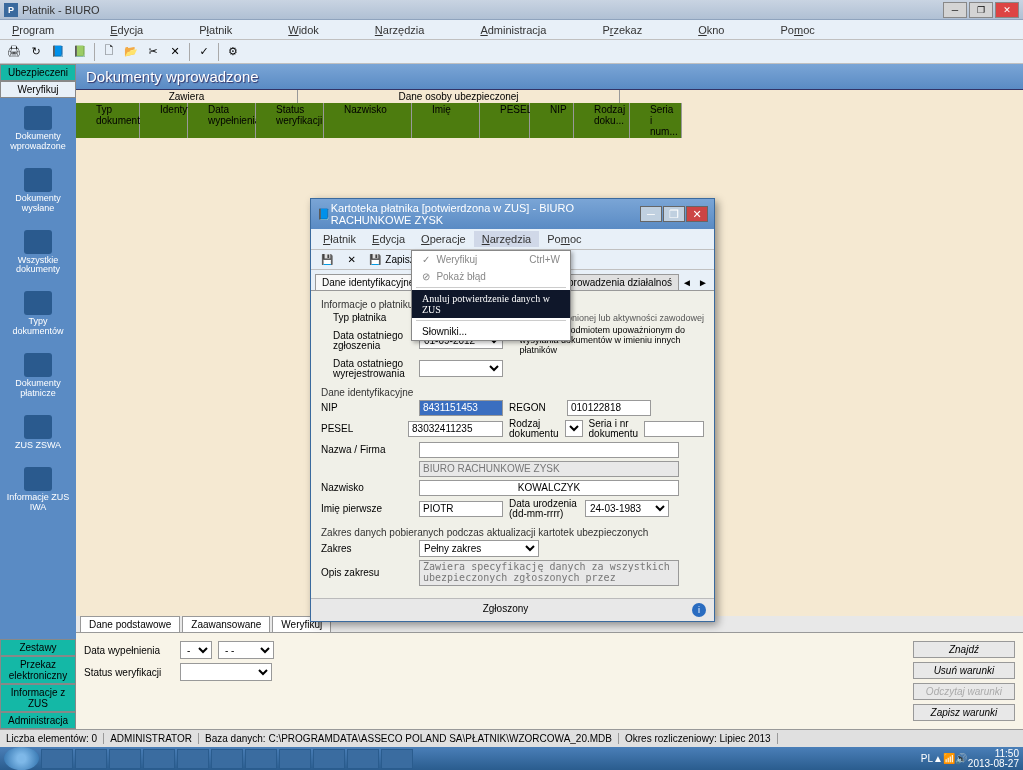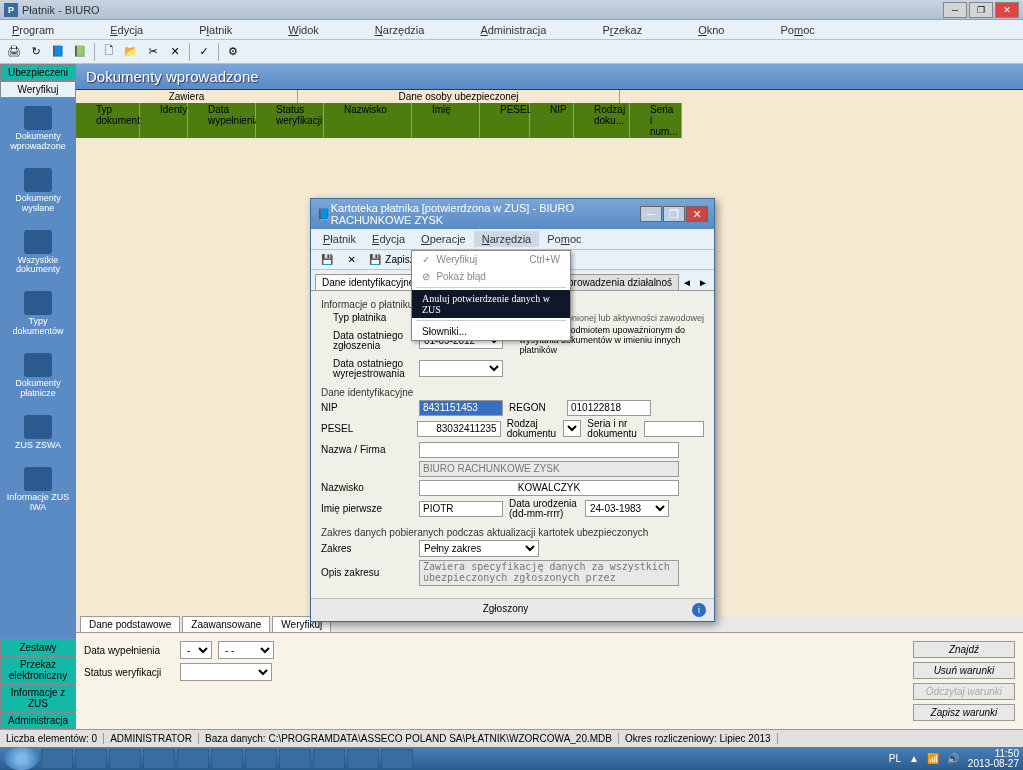--- a/index.html
+++ b/index.html
@@ -210,21 +210,21 @@
 .task-btn {
   width: 32px; height: 20px;
   background: #3a6ca0;
   border: 1px solid #2a5c8e;
   cursor: pointer;
 }
 .tray {
   margin-left: auto;
   display: flex;
   align-items: center;
-  gap: 8px;
+  gap: 0;
   color: white;
   font-size: 10px;
 }
 
 .modal {
   position: absolute;
   left: 310px;
   top: 198px;
   width: 405px;
   background: #e8f0f8;
@@ -603,21 +603,21 @@
     <div class="fieldset">
       <div class="fieldset-title">Dane identyfikacyjne</div>
       <div class="form-row">
         <div class="form-label">NIP</div>
         <input class="form-input sel" style="width: 84px;" value="8431151453">
         <div class="form-label-sm">REGON</div>
         <input class="form-input" style="width: 84px;" value="010122818">
       </div>
       <div class="form-row">
         <div class="form-label">PESEL</div>
-        <input class="form-input" style="width: 84px; text-align: right;" value="83032411235">
+        <input class="form-input" style="width: 95px;" value="83032411235">
         <div class="form-label-sm" style="line-height:1.0">Rodzaj dokumentu</div>
         <select class="form-select" style="width:18px"></select>
         <div class="form-label-sm" style="line-height:1.0">Seria i nr dokumentu</div>
         <input class="form-input" style="width: 60px;">
       </div>
       <div class="form-row">
         <div class="form-label">Nazwa / Firma</div>
         <input class="form-input" style="width: 260px;">
       </div>
       <div class="form-row">

